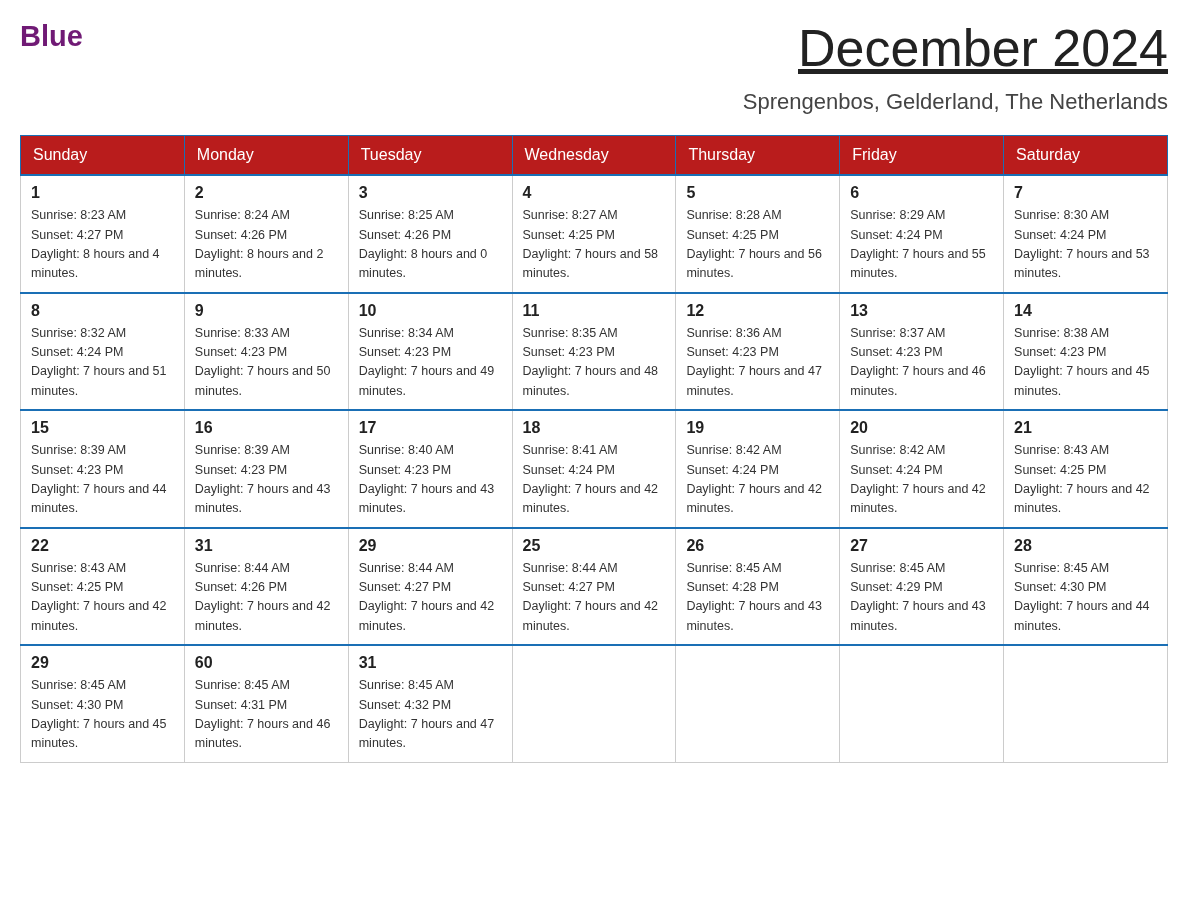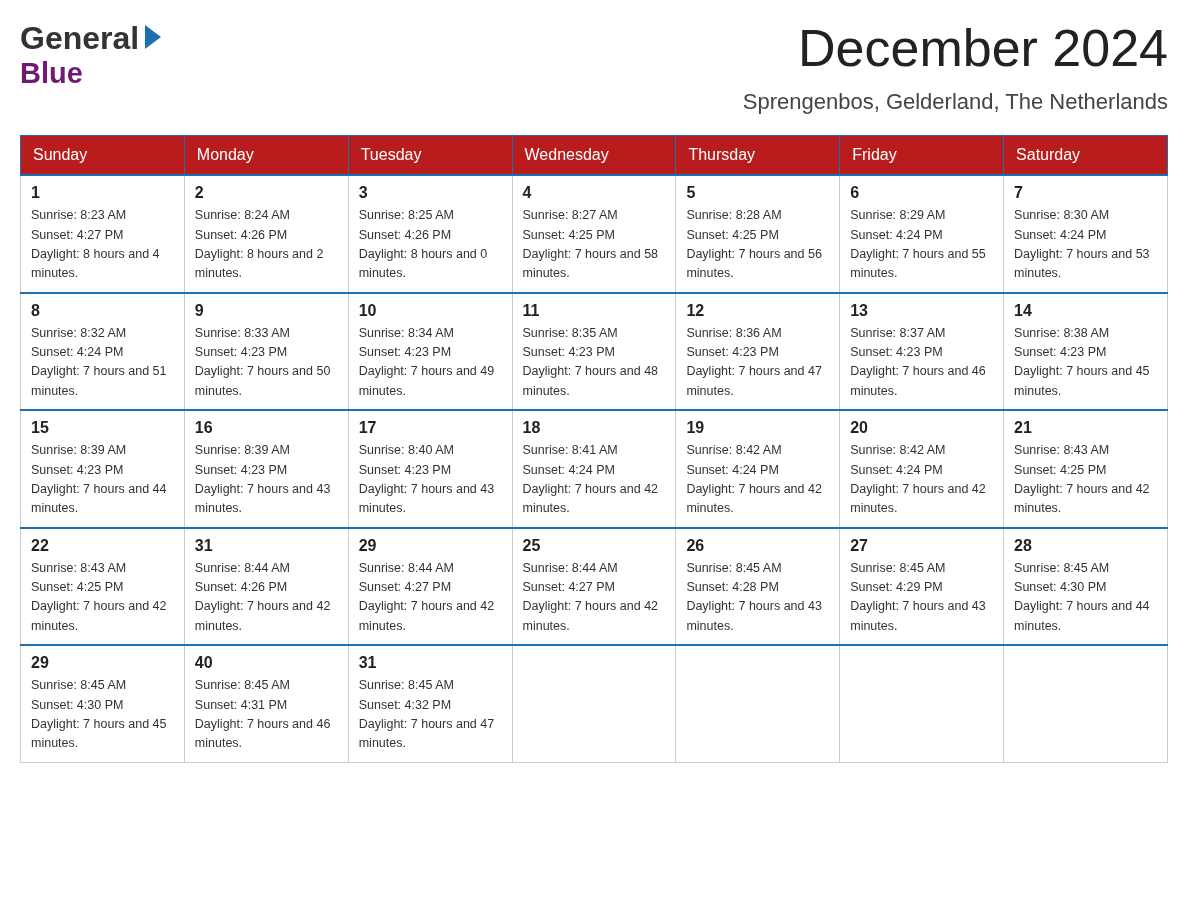--- a/index.html
+++ b/index.html
@@ -22,20 +22,21 @@
       align-items: flex-start;
     }
     .title-area {
       text-align: right;
     }
     .month-year {
       font-size: 52px;
       font-weight: normal;
       color: #222;
       line-height: 1.1;
+      text-decoration: underline;
     }
     .location {
       font-size: 22px;
       color: #444;
       margin-top: 12px;
     }
     .calendar {
       width: 100%;
       border-collapse: collapse;
     }
@@ -82,28 +83,20 @@
     .logo-line1 {
       display: flex;
       align-items: center;
     }
   </style>
 </head>
 <body>
 
 <div class="header-area">
   <div class="logo">
-    <div class="logo-line1">
-      <span style="font-size:32px; font-weight:bold; color:#333; font-family:Arial,sans-serif;">General</span>
-      <span style="display:inline-block; margin-left:2px;">
-        <svg width="22" height="28" viewBox="0 0 22 28">
-          <polygon points="4,2 20,14 4,26" fill="#1a6fb5"></polygon>
-        </svg>
-      </span>
-    </div>
     <div>
       <span style="font-size:29px; font-weight:bold; color:#701a75; font-family:Arial,sans-serif;">Blue</span>
     </div>
   </div>
   <div class="title-area">
     <div class="month-year">December 2024</div>
     <div class="location">Sprengenbos, Gelderland, The Netherlands</div>
   </div>
 </div>
 
@@ -239,21 +232,21 @@
           <span class="day-num">28</span>
           <div class="day-info">Sunrise: 8:45 AM<br>Sunset: 4:30 PM<br>Daylight: 7 hours and 44 minutes.</div>
         </td>
       </tr>
       <tr>
         <td>
           <span class="day-num">29</span>
           <div class="day-info">Sunrise: 8:45 AM<br>Sunset: 4:30 PM<br>Daylight: 7 hours and 45 minutes.</div>
         </td>
         <td>
-          <span class="day-num">40</span>
+          <span class="day-num">60</span>
           <div class="day-info">Sunrise: 8:45 AM<br>Sunset: 4:31 PM<br>Daylight: 7 hours and 46 minutes.</div>
         </td>
         <td>
           <span class="day-num">31</span>
           <div class="day-info">Sunrise: 8:45 AM<br>Sunset: 4:32 PM<br>Daylight: 7 hours and 47 minutes.</div>
         </td>
         <td class="empty-cell"></td>
         <td class="empty-cell"></td>
         <td class="empty-cell"></td>
         <td class="empty-cell"></td>

